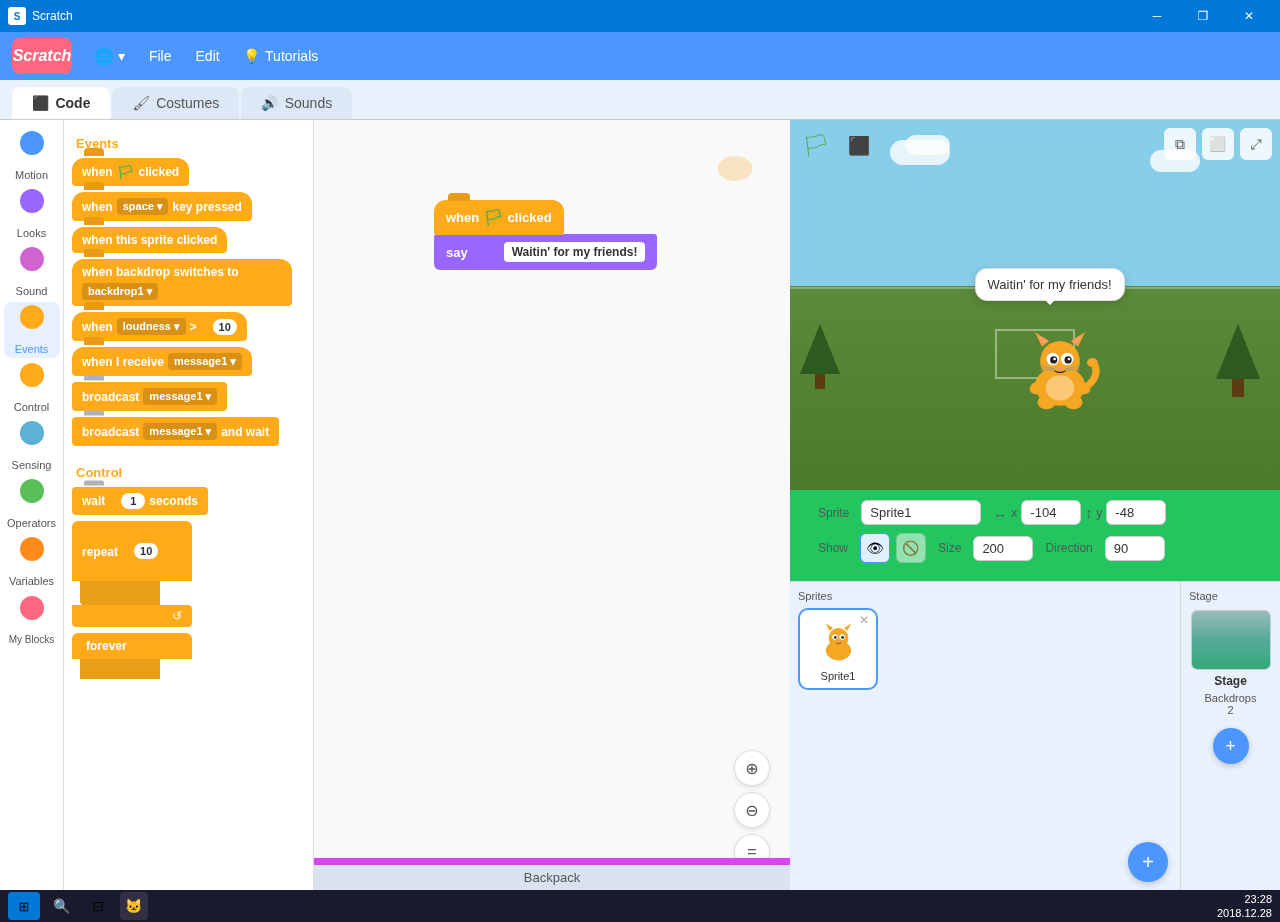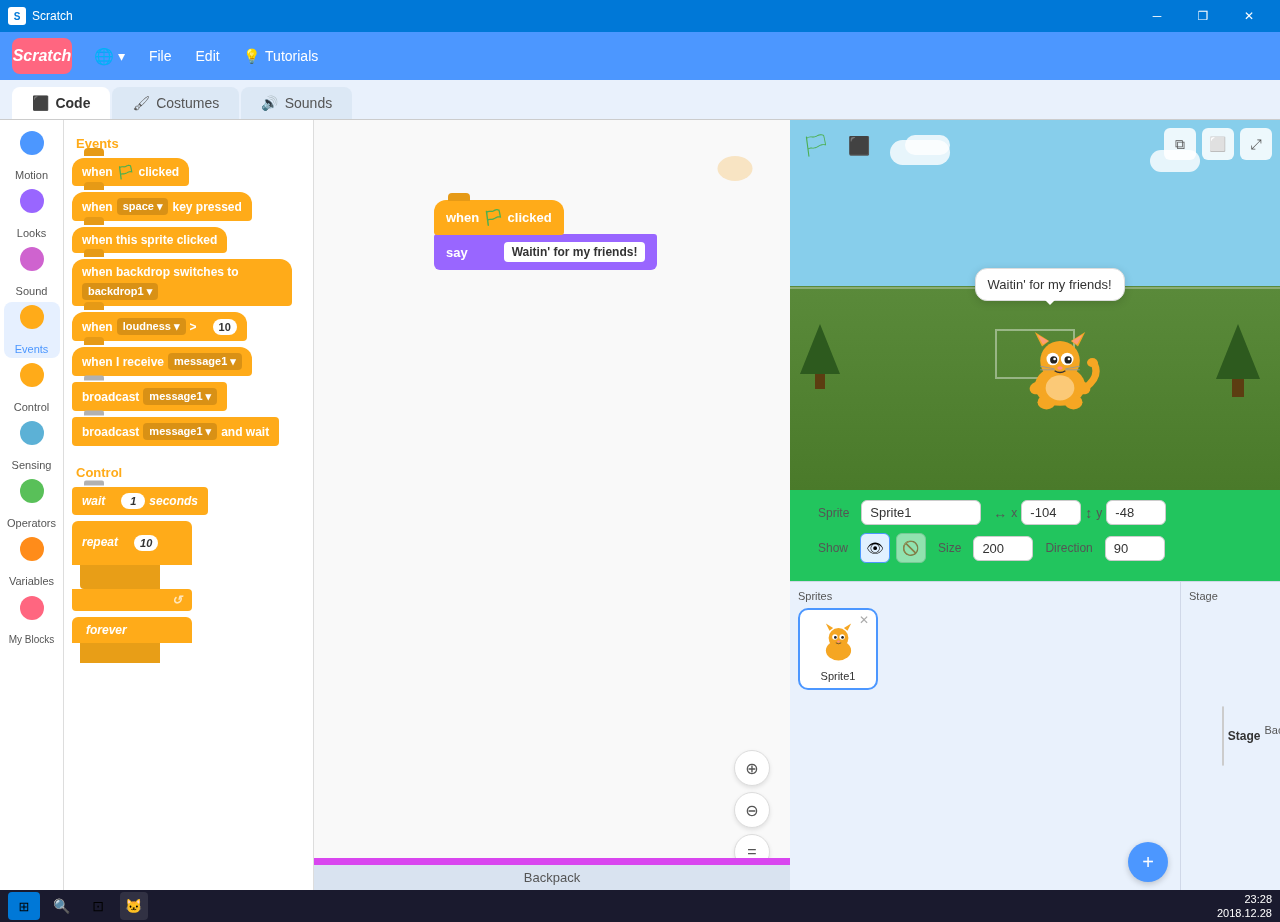--- a/index.html
+++ b/index.html
@@ -135,21 +135,21 @@
       left: -4px;
       top: 50%;
       transform: translateY(-50%);
       width: 8px;
       height: 8px;
       background: inherit;
       border-radius: 50%;
       filter: brightness(0.8);
     }
     .block-events { background: #ffab19; }
-    .block-control { background: #ffab19; font-style: italic; }
+    .block-control { background: #ffab19; }
     .block-dropdown {
       background: rgba(0,0,0,0.15);
       border-radius: 4px;
       padding: 2px 6px;
       font-size: 11px;
       color: white;
       display: inline-flex;
       align-items: center;
       gap: 2px;
     }
@@ -420,21 +420,21 @@
       display: flex;
       align-items: center;
       justify-content: center;
     }
     #stage-panel {
       width: 100px;
       background: #e9f1fc;
       padding: 8px;
       border-left: 1px solid #d0d8e8;
       display: flex;
-      flex-direction: row;
+      flex-direction: column;
       align-items: center;
       gap: 4px;
     }
     .stage-mini-preview {
       width: 80px;
       height: 60px;
       border-radius: 6px;
       overflow: hidden;
       background: #5a9;
       border: 1px solid #ccc;
@@ -704,21 +704,21 @@
     <div class="block-row">
       <div class="block block-control block-cmd">
         <span>wait</span>
         <span class="block-input">1</span>
         <span>seconds</span>
       </div>
     </div>
 
     <div class="block-row">
       <div class="block block-control" style="flex-direction:column;align-items:flex-start;padding:0;background:transparent;gap:0;cursor:grab;">
-        <div style="background:#ffab19;border-radius:6px 6px 0 0;padding:14px 10px;display:flex;align-items:flex-start;gap:4px;width:100%;min-width:120px;">
+        <div style="background:#ffab19;border-radius:6px 6px 0 0;padding:22px 10px;display:flex;align-items:flex-end;gap:4px;width:100%;min-width:120px;">
           <span>repeat</span>
           <span class="block-input">10</span>
         </div>
         <div style="background:#e89e17;margin-left:8px;width:80px;height:24px;border-radius:0 0 0 4px;"></div>
         <div style="background:#ffab19;border-radius:0 4px 4px 4px;padding:4px 10px;width:100%;min-width:120px;display:flex;justify-content:flex-end;">
           <span style="color:rgba(255,255,255,0.7);">↺</span>
         </div>
       </div>
     </div>
 

